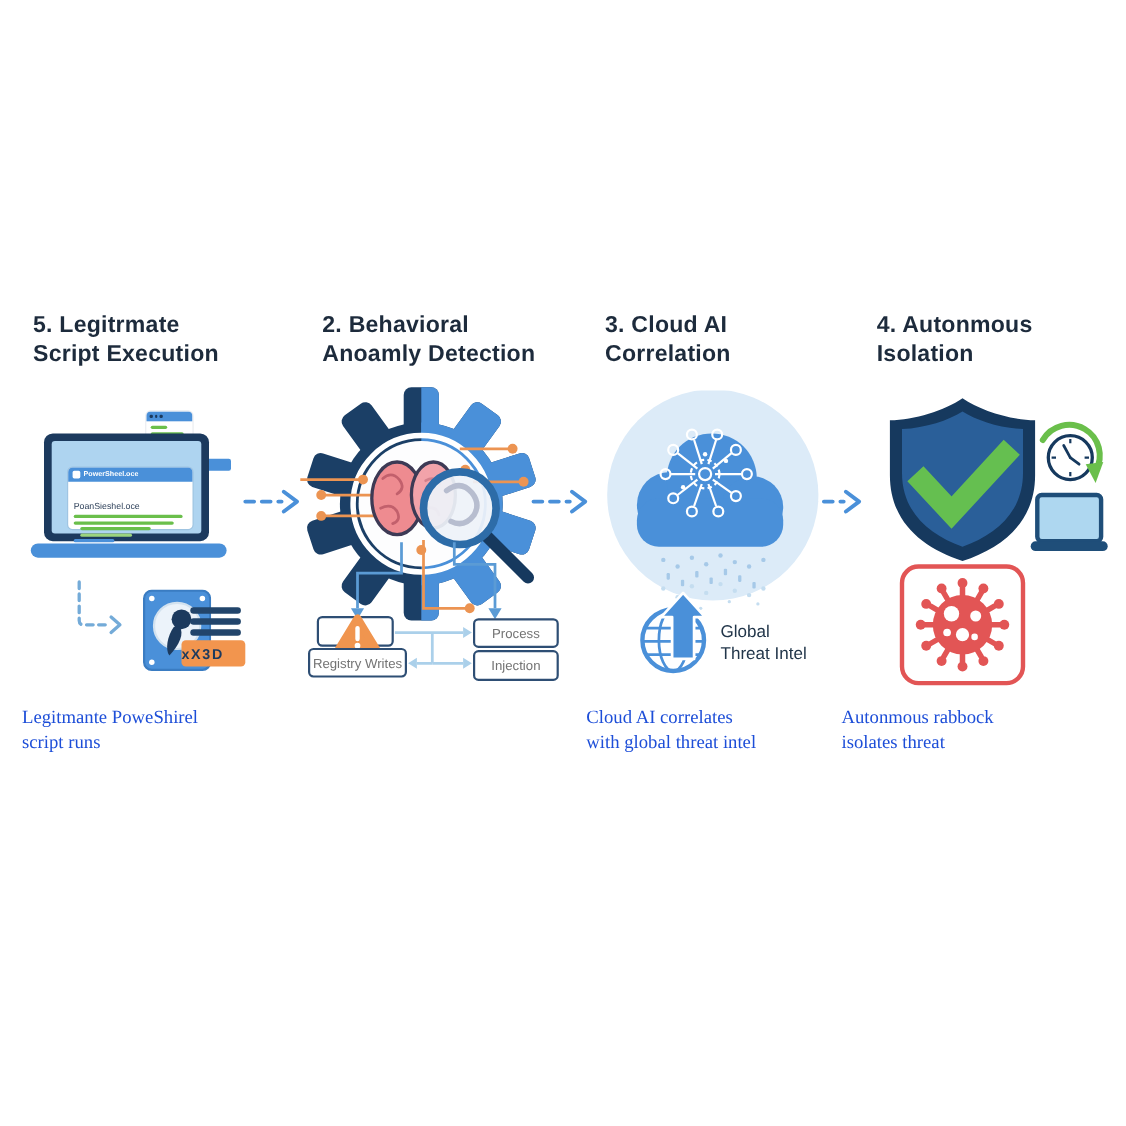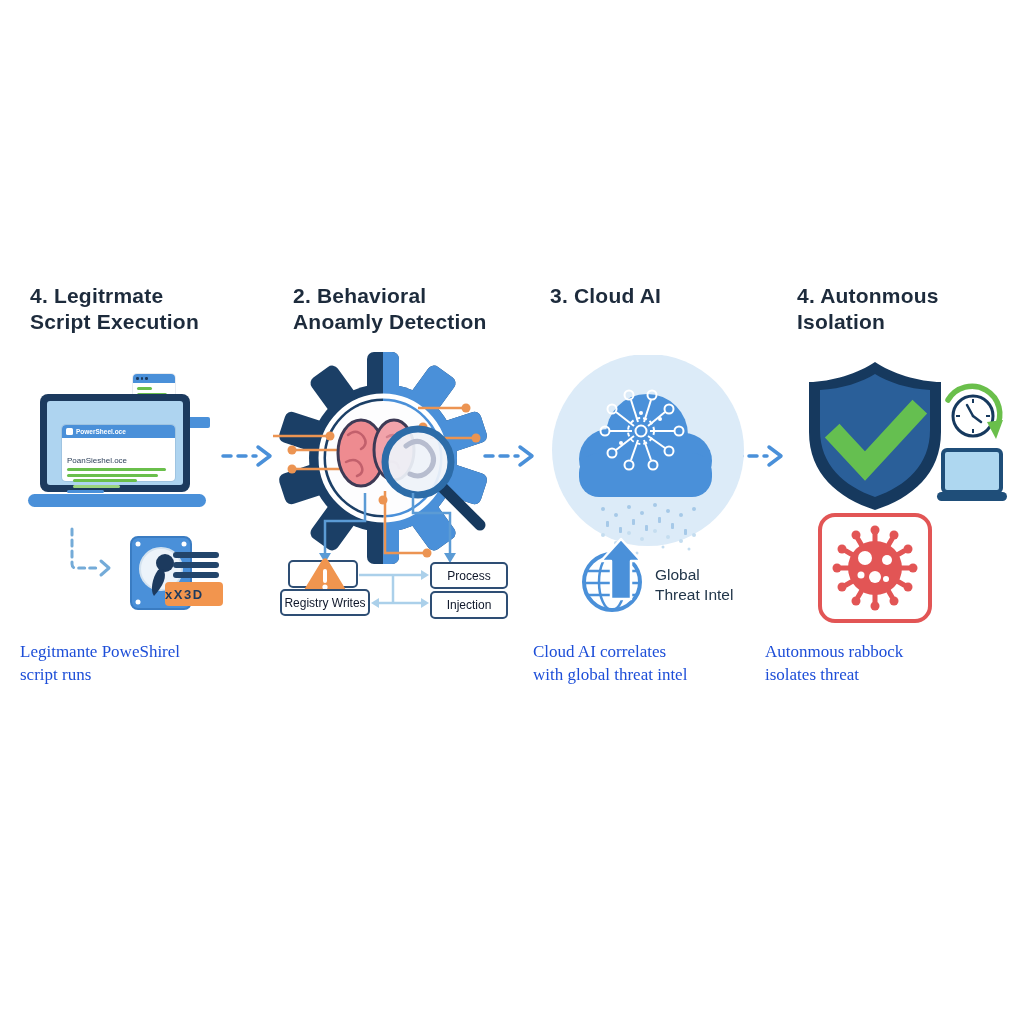--- a/index.html
+++ b/index.html
@@ -24,39 +24,40 @@
   .gline.navy{background:#4a90d9;}
   .card{background:#ffffff;border-radius:4px;box-shadow:0 0 0 1px rgba(30,60,100,0.10);overflow:hidden;}
   .card-head{height:9px;background:#4a90d9;display:flex;align-items:center;gap:2px;padding:0 3px;}
   .card-dot{width:2.5px;height:2.5px;border-radius:50%;background:#1c3a5e;}
   .cline{height:3px;margin:3.5px 4px;background:#6abf4b;border-radius:1.5px;}
   .hdd-bar{background:#22456b;border-radius:3px;}
   .badge{background:#f2954e;border-radius:4px;color:#1c3a5e;font-weight:bold;font-size:13px;
          letter-spacing:1.5px;display:flex;align-items:center;}
   
   .flowbox{background:#ffffff;border:2px solid #2e4e74;border-radius:5px;box-sizing:border-box;
-           display:flex;align-items:center;justify-content:center;font-size:12px;color:#0f172a;}
+           display:flex;align-items:center;justify-content:center;font-size:12px;color:#737373;}
   
   .globe-label{font-size:15.5px;line-height:20px;color:#22364a;}
 </style>
 </head>
 <body>
 
 <div class="canvas">
 
   <div class="title abs" style="left:30px;top:283px;width:215px">
-    <span class="block">4. Legitrmate</span>
+    <span class="block">5. Legitrmate</span>
     <span class="block">Script Execution</span>
   </div>
   <div class="title abs" style="left:293px;top:283px;width:230px">
     <span class="block">2. Behavioral</span>
     <span class="block">Anoamly Detection</span>
   </div>
   <div class="title abs" style="left:550px;top:283px;width:210px">
     <span class="block">3. Cloud AI</span>
+    <span class="block">Correlation</span>
   </div>
   <div class="title abs" style="left:797px;top:283px;width:220px">
     <span class="block">4. Autonmous</span>
     <span class="block">Isolation</span>
   </div>
 
   <svg class="abs" style="left:220px;top:441px" width="58" height="30" viewBox="0 0 58 30">
     <line x1="3" y1="15" x2="36" y2="15" stroke="#4a90d9" stroke-width="3.5" stroke-dasharray="8 7" stroke-linecap="round"></line>
     <polyline points="38,6 50,15 38,24" fill="none" stroke="#4a90d9" stroke-width="3.5" stroke-linecap="round" stroke-linejoin="round"></polyline>
   </svg>

